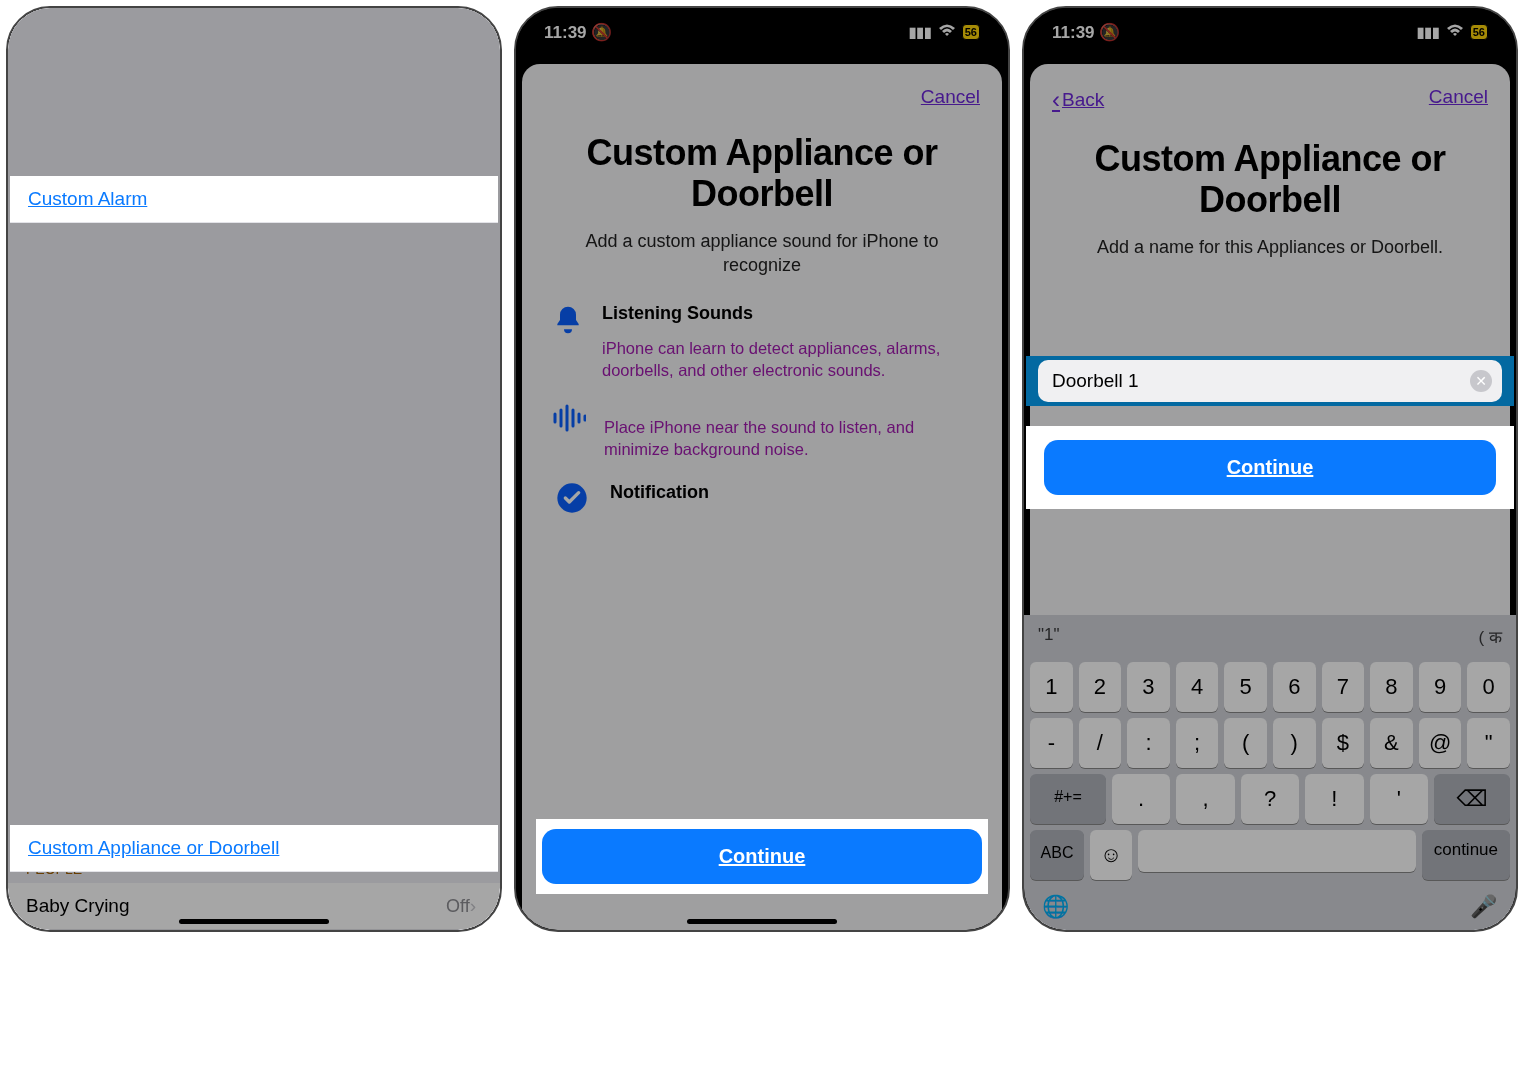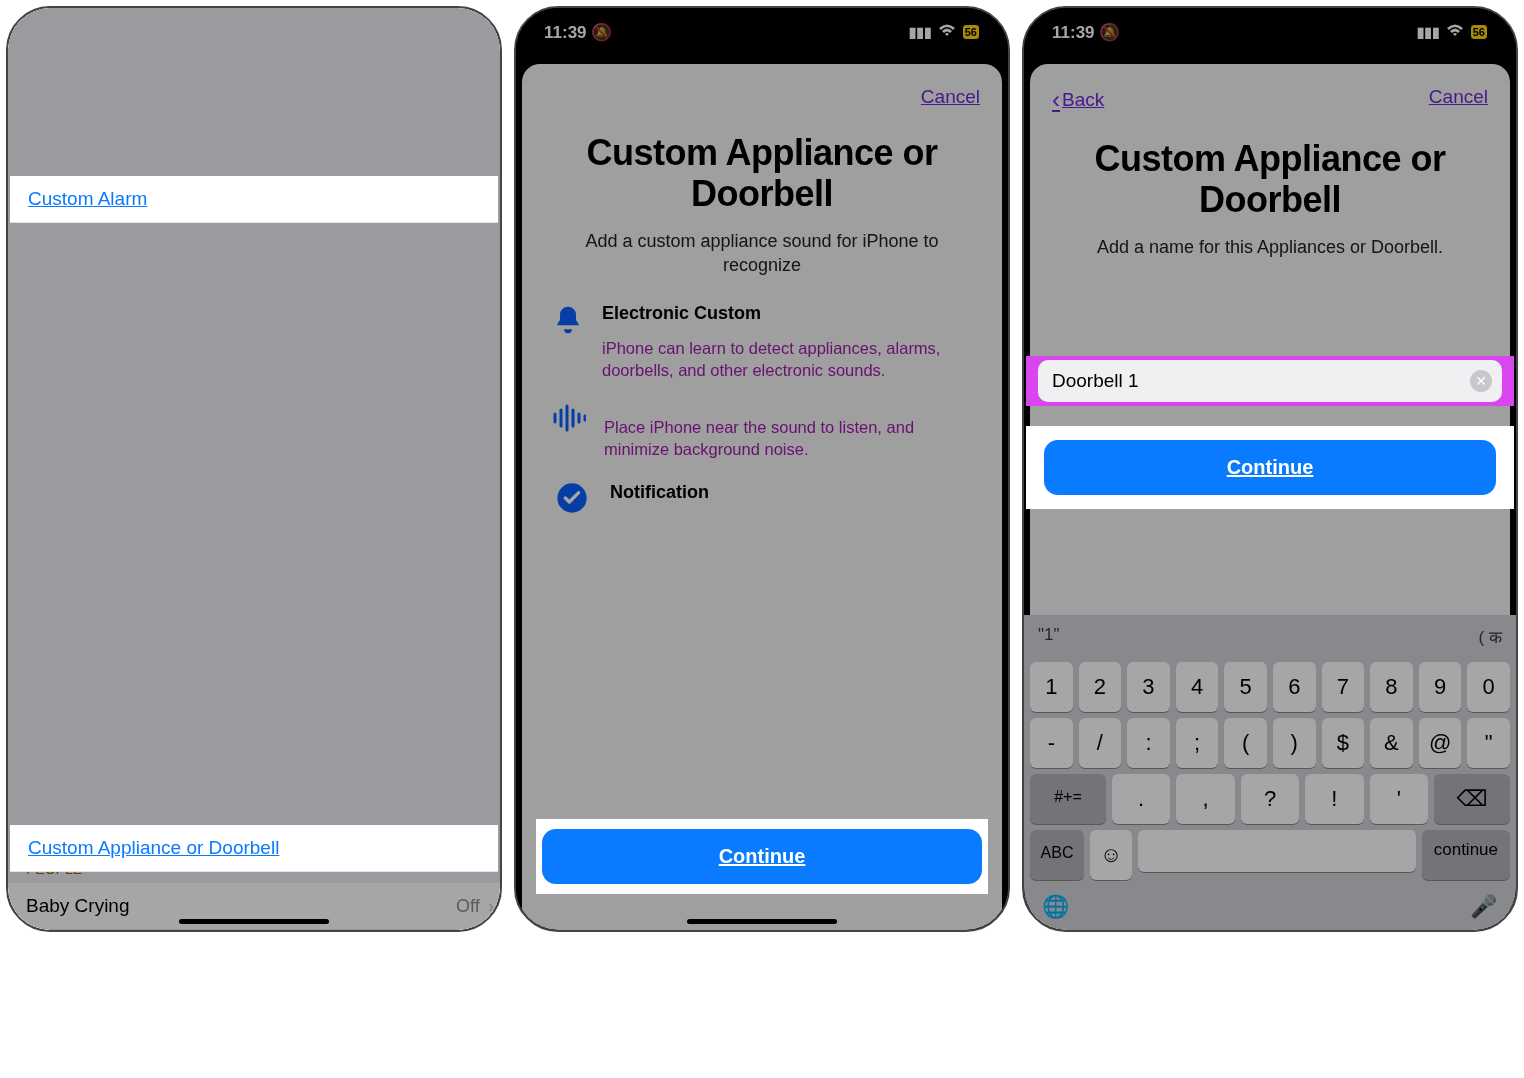--- a/index.html
+++ b/index.html
@@ -65,23 +65,23 @@
   }
   .navback { color:#0a60ff; font-size:19px; text-decoration:underline; display:flex; align-items:center; gap:2px; }
   .chevL { font-size:24px; text-decoration:none; }
   .navtitle { font-weight:700; font-size:20px; }
   .navedit { color:#0a60ff; font-size:19px; text-decoration:underline; }
   .list { flex:1; overflow:hidden; }
   .section-hdr { font-size:14px; color:#a16207; padding:18px 18px 6px; text-transform:uppercase; }
   .row {
     background:#fff; border-bottom:1px solid #e3e3e8;
     display:flex; align-items:center; justify-content:space-between;
-    padding:12px 6px 12px 18px; font-size:19px;
-  }
-  .row .rt { display:flex; align-items:center; gap:8px; color:#8e8e93; font-size:18px; }
+    padding:12px 24px 12px 18px; font-size:19px;
+  }
+  .row .rt { display:flex; align-items:center; color:#8e8e93; font-size:18px; }
   .chevR { color:#c7c7cc; font-size:19px; }
   .row.link { color:#0a7aff; }
   .homebar { position:absolute; bottom:6px; left:50%; transform:translateX(-50%); width:150px; height:5px; border-radius:3px; background:#000; z-index:6; }
   
   
   .cardbg { background:#000; }
   .card {
     position:absolute; left:6px; right:6px; top:56px; bottom:0;
     background:#f4f4f6; border-radius:18px 18px 0 0;
     display:flex; flex-direction:column; padding:18px 16px 0;
@@ -274,21 +274,21 @@
       <div class="bigtitle">Custom Appliance or Doorbell</div>
       <div class="subtitle">Add a custom appliance sound for iPhone to recognize</div>
       <div class="features">
         <div class="feat">
           <div class="ficon">
             <svg width="32" height="34" viewBox="0 0 24 24" fill="#0a60ff">
                 <path d="M12 2a6 6 0 0 0-6 6v4l-2 3v1h16v-1l-2-3V8a6 6 0 0 0-6-6zm0 20a3 3 0 0 0 3-3H9a3 3 0 0 0 3 3z"></path>
               </svg>
           </div>
           <div class="ftxt">
-              <div class="ft">Electronic Custom</div>
+              <div class="ft">Listening Sounds</div>
               <div class="fd">iPhone can learn to detect appliances, alarms, doorbells, and other electronic sounds.</div>
             </div>
         </div>
         <div class="feat">
           <div class="ficon">
             <svg width="34" height="30" viewBox="0 0 34 30" fill="none" stroke="#0a60ff" stroke-width="3" stroke-linecap="round">
                 <line x1="3" y1="11" x2="3" y2="19"></line>
                 <line x1="9" y1="7" x2="9" y2="23"></line>
                 <line x1="15" y1="3" x2="15" y2="27"></line>
                 <line x1="21" y1="7" x2="21" y2="23"></line>
@@ -391,21 +391,21 @@
         <div class="contkey">continue</div>
       </div>
       <div class="kfoot">
         <span>🌐</span>
         <span style="flex:1"></span>
         <span>🎤</span>
       </div>
     </div>
   </div>
 
-  <div style="position:absolute; left:2px; right:2px; top:348px; background:#d946ef; padding:4px 12px;" class="highlight-layer">
+  <div style="position:absolute; left:2px; right:2px; top:348px; background:#0369a1; padding:4px 12px;" class="highlight-layer">
     <div class="input-wrap" style="background:#f0f0f2; margin:0;">
       <input value="Doorbell 1" style="">
       <span class="clearbtn">✕</span>
     </div>
   </div>
   <div style="position:absolute; left:2px; right:2px; top:418px; background:#fff; padding:14px 18px;" class="highlight-layer">
     <div class="cta">Continue</div>
   </div>
 </div>
 

